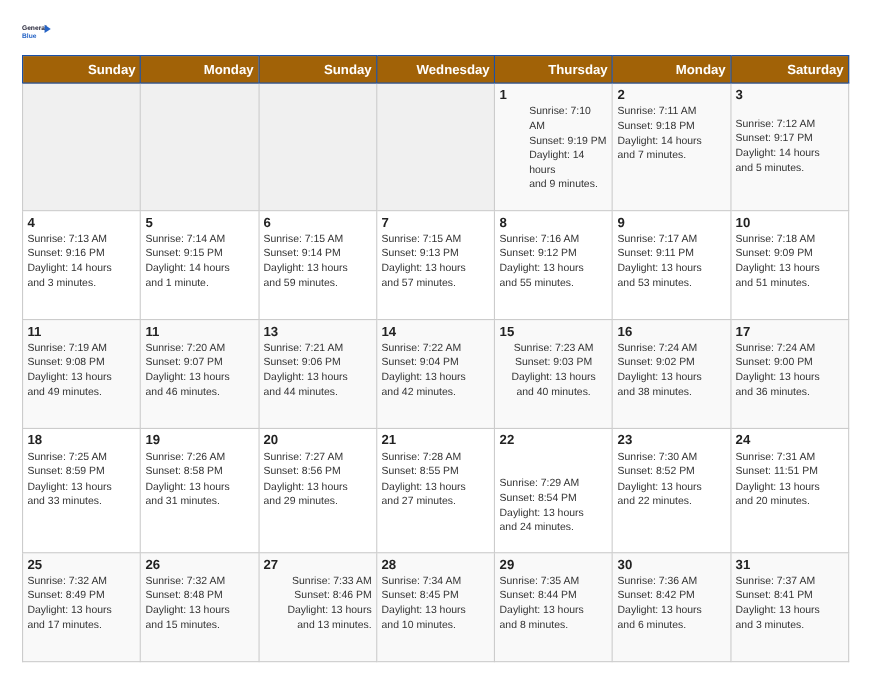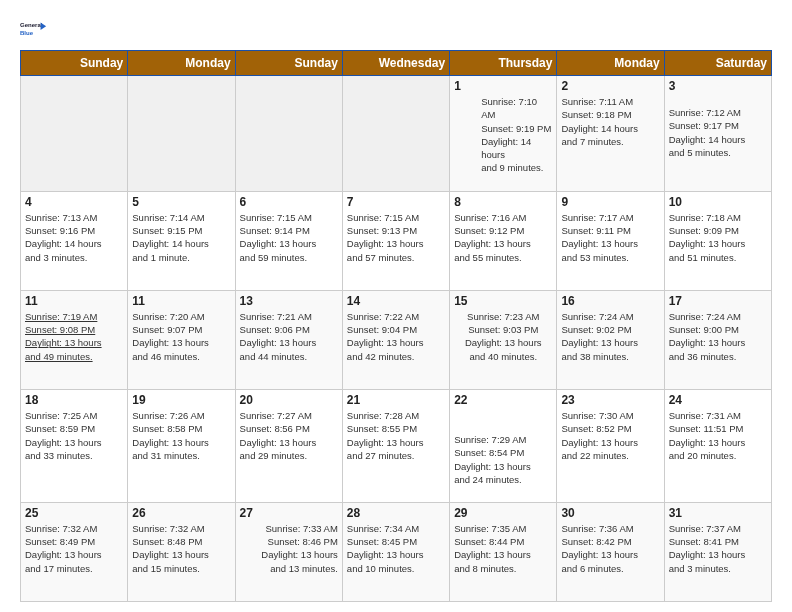--- a/index.html
+++ b/index.html
@@ -198,21 +198,21 @@
             <span class="day-num">10</span>
             <div class="cell-text" style="white-space: pre-line;">Sunrise: 7:18 AM
 Sunset: 9:09 PM
 Daylight: 13 hours
 and 51 minutes.</div>
           </td>
         </tr>
         <tr>
           <td>
             <span class="day-num">11</span>
-            <div class="cell-text" style="white-space: pre-line; text-decoration: underline;">Sunrise: 7:19 AM
+            <div class="cell-text" style="white-space: pre-line;">Sunrise: 7:19 AM
 Sunset: 9:08 PM
 Daylight: 13 hours
 and 49 minutes.</div>
           </td>
           <td>
             <span class="day-num">11</span>
             <div class="cell-text" style="white-space: pre-line;">Sunrise: 7:20 AM
 Sunset: 9:07 PM
 Daylight: 13 hours
 and 46 minutes.</div>

